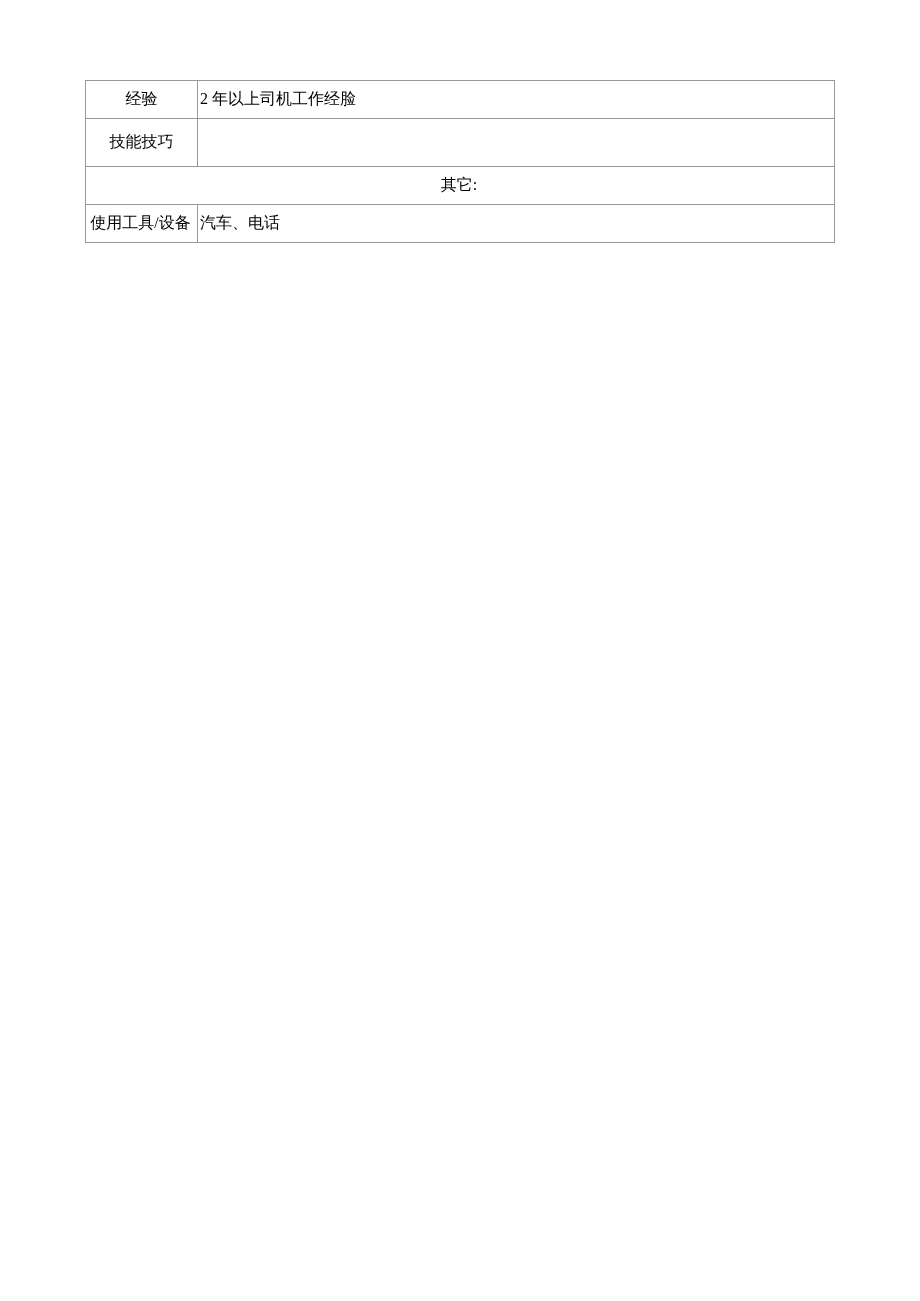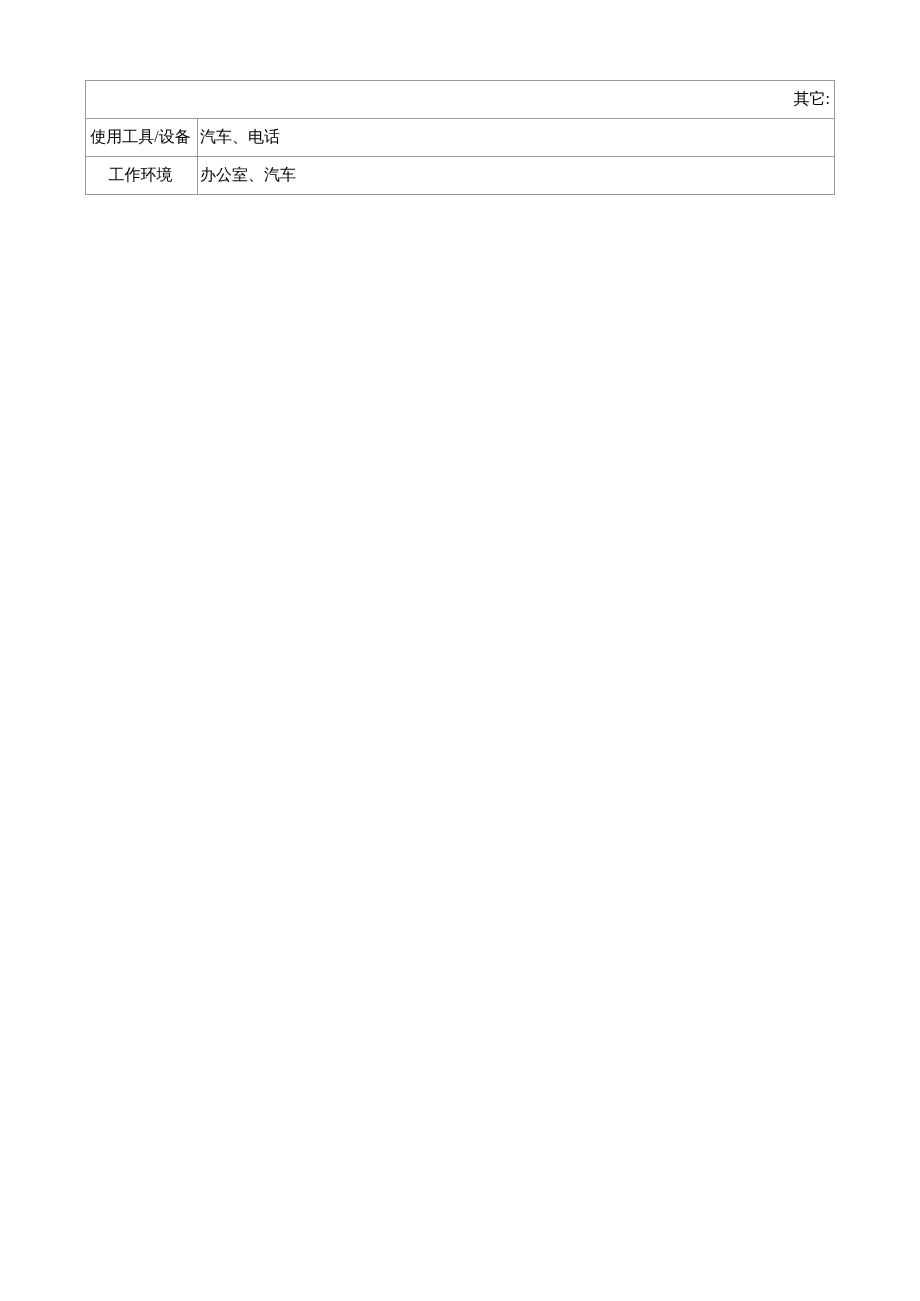--- a/index.html
+++ b/index.html
@@ -31,37 +31,41 @@
     .label-cell-left {
       width: 112px;
       text-align: center;
       padding-left: 2px;
     }
     .value-cell {
       text-align: left;
       padding-left: 2px;
     }
     .full-row {
-      text-align: right;
+      text-align: center;
       padding-left: 2px;
     }
     .tall-row td {
       height: 48px;
     }
   </style>
 </head>
 <body>
 
 <table>
   <tbody>
+      <tr>
+    <td class="label-cell">经验</td>
+    <td class="value-cell">2 年以上司机工作经脸</td>
+  </tr>
+  <tr class="tall-row">
+    <td class="label-cell">技能技巧</td>
+    <td class="value-cell"></td>
+  </tr>
   <tr>
     <td colspan="2" class="full-row">其它:</td>
   </tr>
   <tr>
     <td class="label-cell-left">使用工具/设备</td>
     <td class="value-cell">汽车、电话</td>
   </tr>
-  <tr>
-    <td class="label-cell-left">工作环境</td>
-    <td class="value-cell">办公室、汽车</td>
-  </tr>
 </tbody>
   </table>
 
 </body></html>

